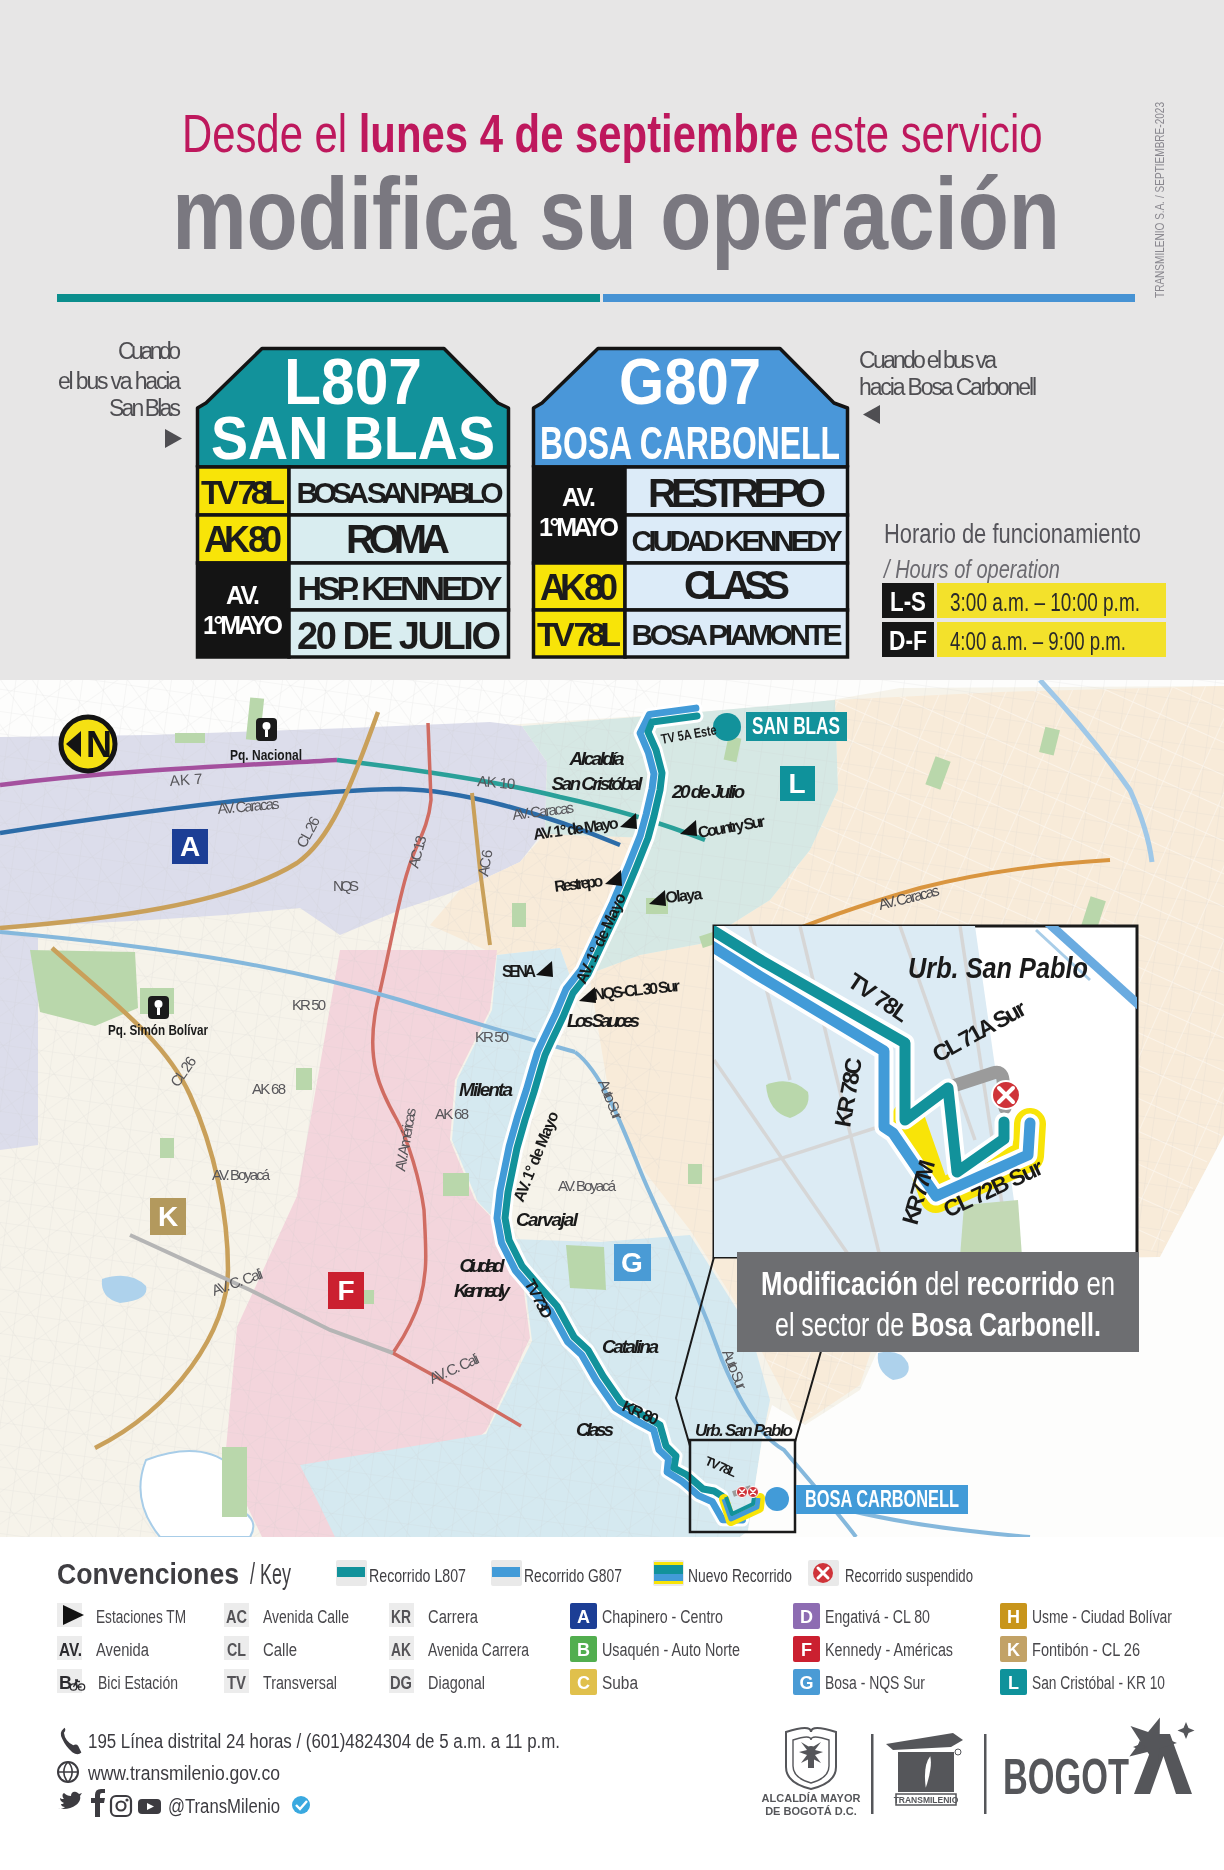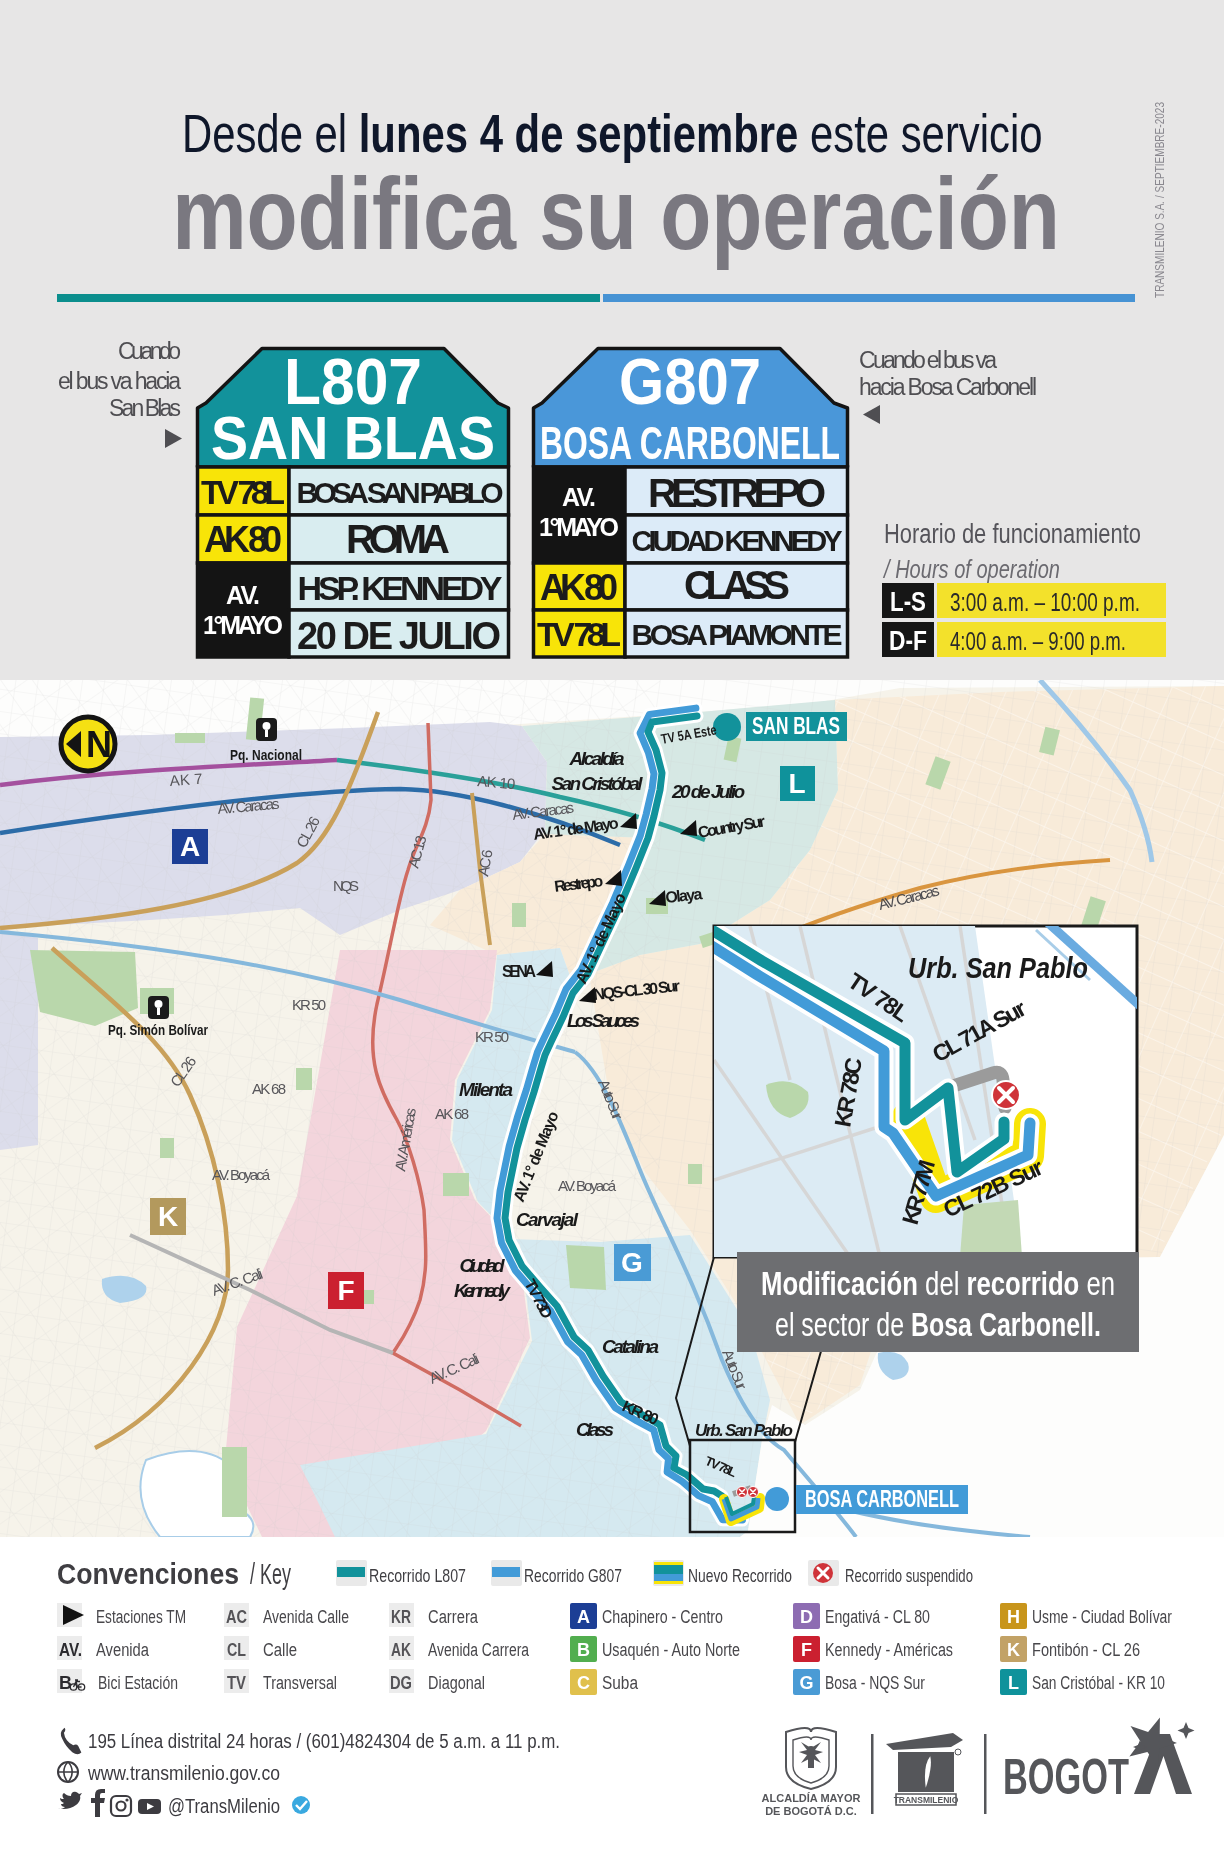--- a/index.html
+++ b/index.html
@@ -5,21 +5,21 @@
   html,body{margin:0;padding:0;}
   body{width:1224px;height:1870px;position:relative;font-family:"Liberation Sans",sans-serif;background:#ffffff;overflow:hidden;}
   .abs{position:absolute;}
   .cond{display:inline-block;transform:scaleX(0.82);transform-origin:center;white-space:nowrap;}
 </style>
 </head>
 <body>
 
 <div class="abs" style="left:0;top:0;width:1224px;height:680px;background:#e7e6e6;"></div>
 
-<div class="abs" style="left:0px;top:102px;width:1224px;text-align:center;color:#0f172a;font-size:54px;">
+<div class="abs" style="left:0px;top:102px;width:1224px;text-align:center;color:#be185d;font-size:54px;">
   <span style="display:inline-block;transform:scaleX(0.775);transform-origin:center;white-space:nowrap;">Desde el <b>lunes 4 de septiembre</b> este servicio</span>
 </div>
 
 <div class="abs" style="left:-9px;top:156px;width:1224px;text-align:center;color:#7a7880;font-size:102px;font-weight:bold;">
   <span class="cond" style="transform-origin:612px center;">modifica su operación</span>
 </div>
 
 <svg class="abs" style="left:1150px;top:90px;" width="30" height="220" viewBox="0 0 30 220">
   <text x="14" y="110" font-size="12.5" fill="#8a888f" text-anchor="middle" transform="rotate(-90 14 110)" textLength="196" lengthAdjust="spacingAndGlyphs">TRANSMILENIO S.A. / SEPTIEMBRE-2023</text>
 </svg>

